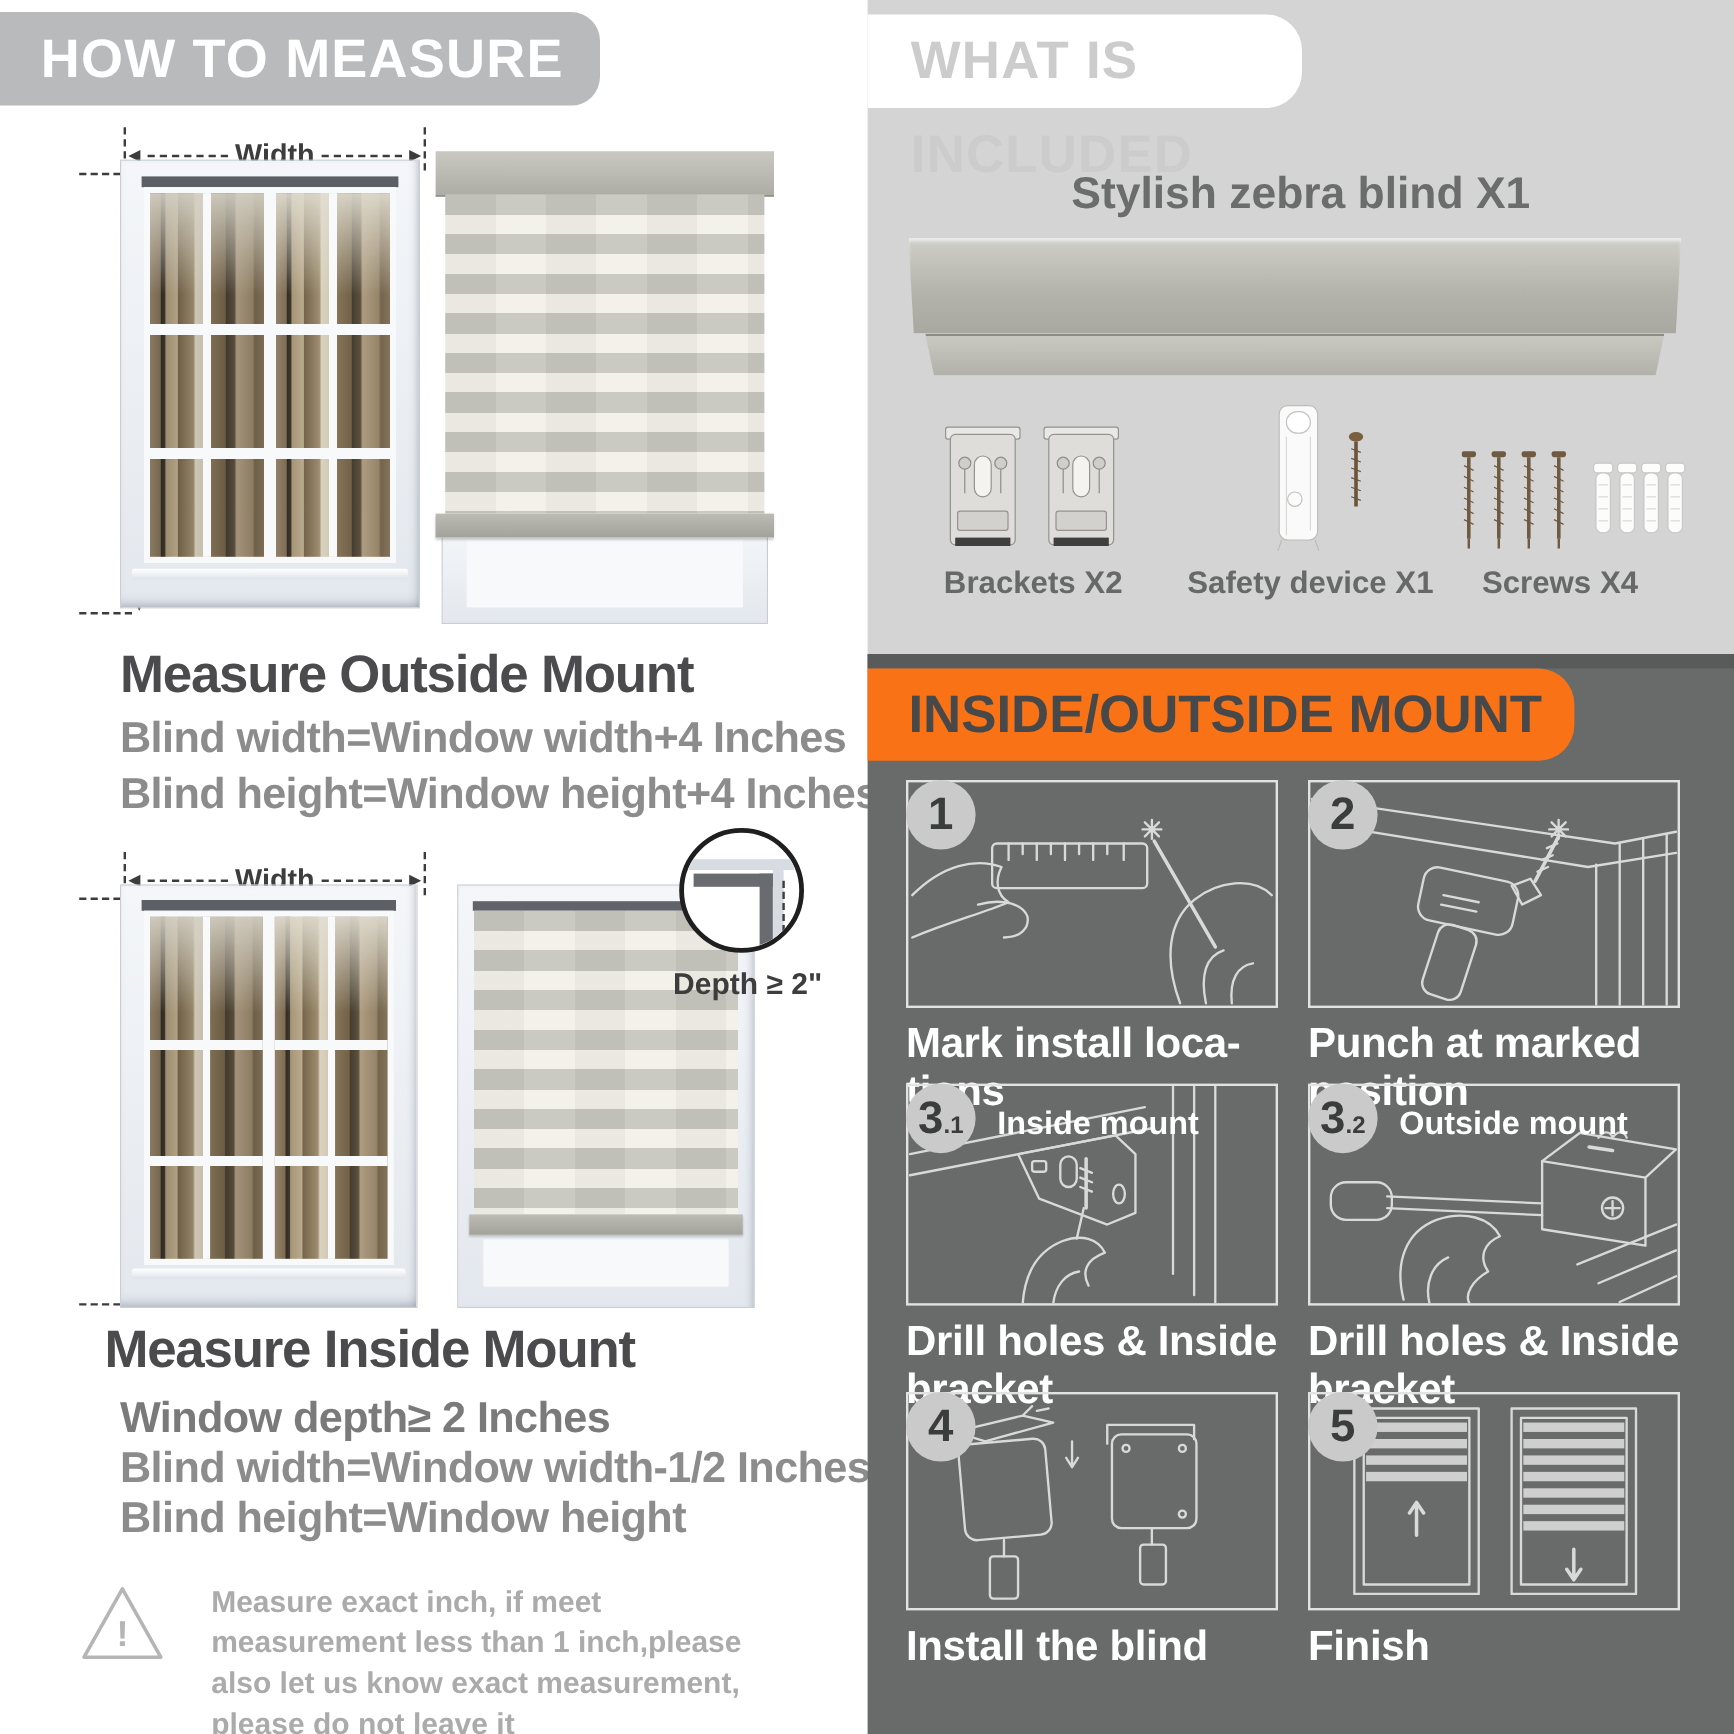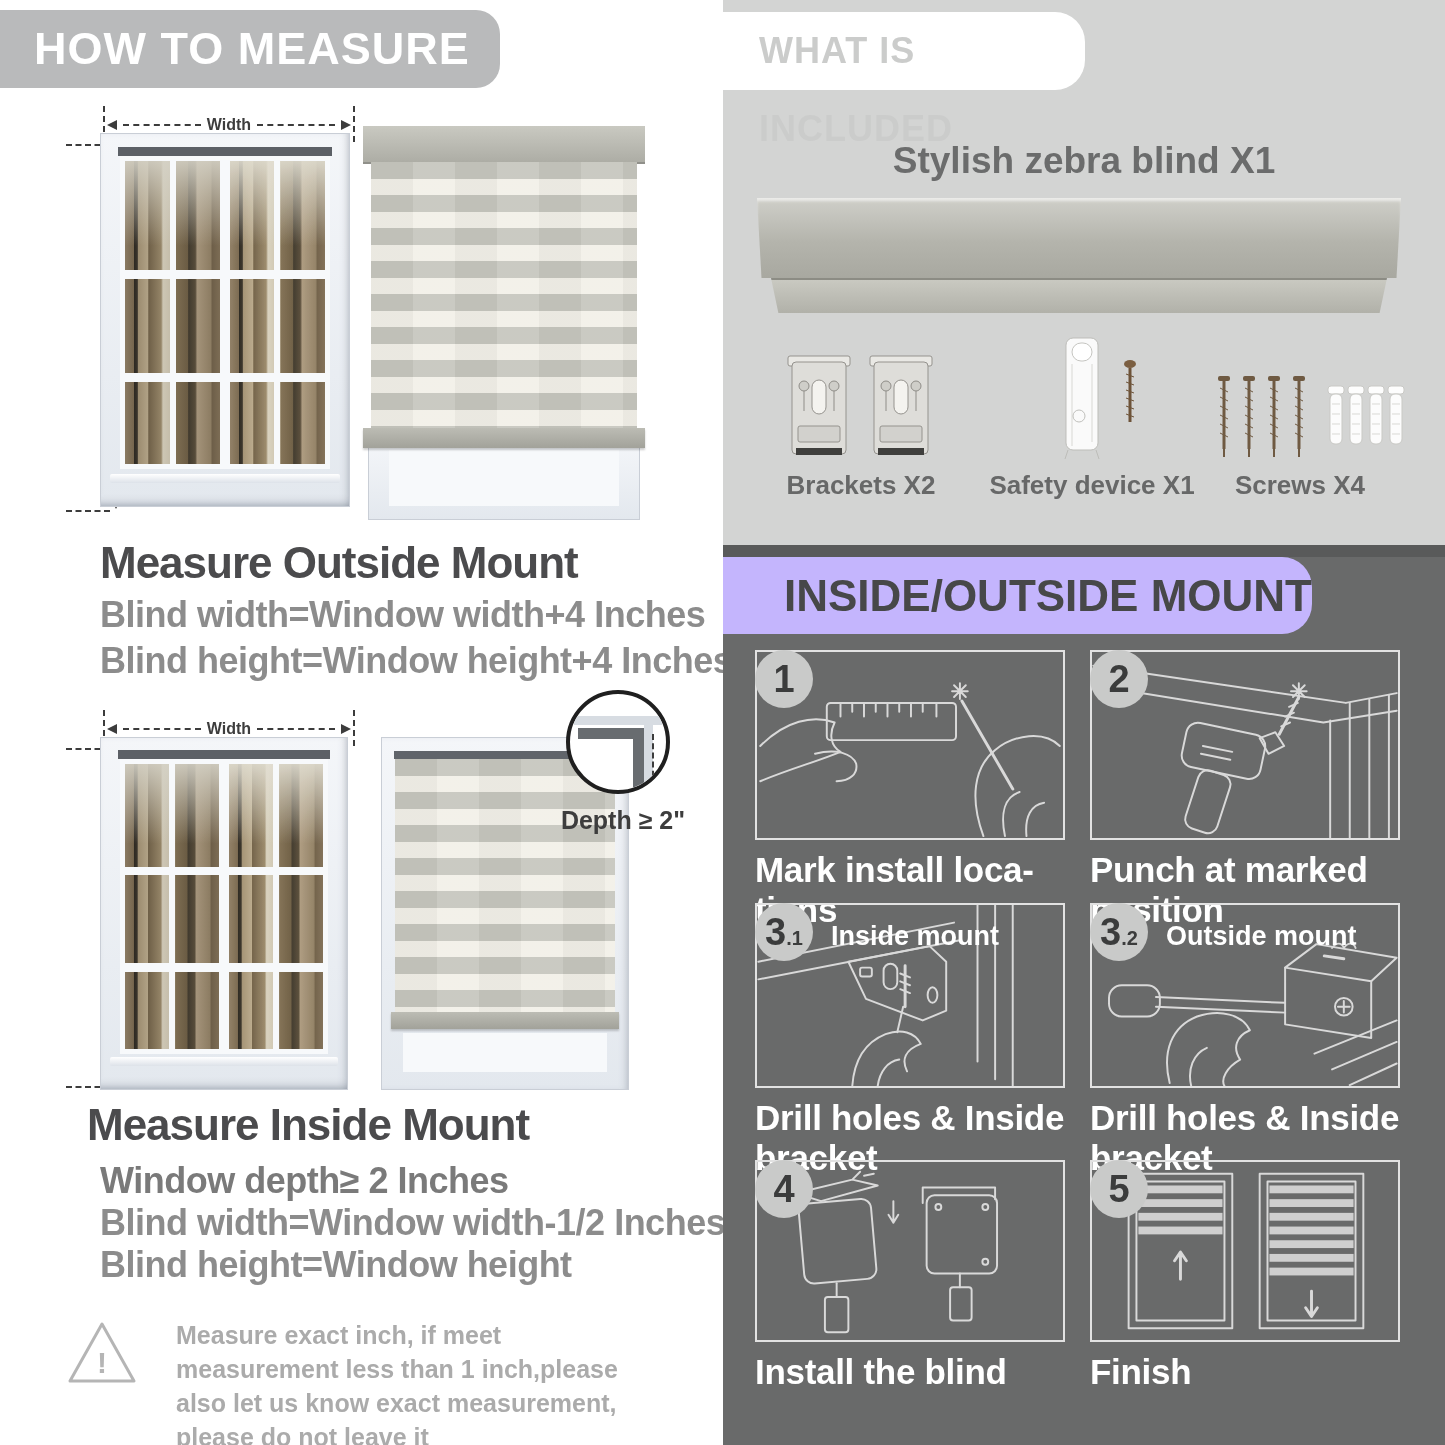--- a/index.html
+++ b/index.html
@@ -38,21 +38,21 @@
       linear-gradient(90deg, transparent calc(50% - 3px), #f7f9fb calc(50% - 3px), #f7f9fb calc(50% + 3px), transparent calc(50% + 3px));}
   .sillline{position:absolute;left:10px;right:10px;bottom:24px;height:9px;background:linear-gradient(#ffffff,#dde2e9);border-radius:2px;}
 
   
   .wline{position:absolute;display:flex;align-items:center;gap:6px;}
   .seg{flex:1;border-top:2px dashed #3c3c3c;height:0;}
   .ah-l{width:0;height:0;border-top:5px solid transparent;border-bottom:5px solid transparent;border-right:10px solid #3c3c3c;}
   .ah-r{width:0;height:0;border-top:5px solid transparent;border-bottom:5px solid transparent;border-left:10px solid #3c3c3c;}
   .ah-u{width:0;height:0;border-left:5px solid transparent;border-right:5px solid transparent;border-bottom:10px solid #3c3c3c;}
   .ah-d{width:0;height:0;border-left:5px solid transparent;border-right:5px solid transparent;border-top:10px solid #3c3c3c;}
-  .mlabel{font-size:16px;font-weight:bold;color:#3d3d3d;}
+  .mlabel{font-size:24px;font-weight:bold;color:#3d3d3d;}
   .vflex{position:absolute;display:flex;flex-direction:column;align-items:center;gap:6px;}
   .vseg{flex:1;border-left:2px dashed #3c3c3c;width:0;}
   .vguide{position:absolute;border-left:2px dashed #3c3c3c;width:0;}
   .hguide{position:absolute;border-top:2px dashed #3c3c3c;height:0;}
   .vlabel{transform:rotate(90deg);font-size:24px;font-weight:bold;color:#3d3d3d;letter-spacing:1px;}
 
   
   .headrail{position:absolute;background:linear-gradient(180deg,#c9c9c1,#adada5);border-bottom:2px solid #90908a;}
   .zfabric{position:absolute;background:repeating-linear-gradient(180deg,#c6c6be 0px,#c6c6be 17px,#f2f0e8 17px,#f2f0e8 33px);}
   .zfabric:after{content:"";position:absolute;inset:0;background:repeating-linear-gradient(90deg,rgba(0,0,0,0.03) 0 42px,rgba(255,255,255,0.07) 42px 84px);}
@@ -62,32 +62,32 @@
   
   .depthcircle{border:4px solid #1f1f1f;border-radius:50%;background:#fff;overflow:hidden;box-sizing:border-box;}
 
   
   .warn-text{font-size:25px;color:#ababab;line-height:34px;font-weight:bold;}
   .warn-mark{position:absolute;left:0;top:0;width:100%;text-align:center;font-size:30px;color:#b5b5b5;font-weight:bold;}
 
   
   .inc-bg{left:723px;top:0;width:722px;height:545px;background:#d3d4d3;}
   .inc-band{left:723px;top:12px;width:362px;height:78px;background:#ffffff;border-radius:0 30px 30px 0;
-            color:#cbcccb;font-weight:bold;font-size:36px;line-height:78px;padding-left:36px;letter-spacing:1px;box-sizing:border-box;}
+            color:#cbcccb;font-weight:bold;font-size:44px;line-height:78px;padding-left:36px;letter-spacing:1px;box-sizing:border-box;}
   .inc-product{left:723px;top:140px;width:722px;text-align:center;font-size:37px;font-weight:bold;color:#6b6c6c;}
   .inc-label{font-size:26px;font-weight:bold;color:#676868;text-align:center;}
   .rail-main{left:757px;top:198px;width:644px;height:80px;background:linear-gradient(180deg,#cfcfc9,#b4b4ac 55%,#a8a8a0);
              clip-path:polygon(0 0,100% 0,99.3% 100%,0.7% 100%);box-shadow:inset 0 3px 3px rgba(255,255,255,.6);}
   .rail-fascia{left:771px;top:278px;width:616px;height:33px;background:linear-gradient(180deg,#c9c9c1,#b1b1a9);
              border-top:2px solid #8c8c84;clip-path:polygon(0 0,100% 0,98.8% 100%,1.2% 100%);}
 
   .dark-bg{left:723px;top:545px;width:722px;height:900px;background:#696a6a;}
   .dark-topstrip{left:723px;top:545px;width:722px;height:12px;background:#595a5a;}
-  .mount-band{left:723px;top:557px;width:589px;height:77px;background:#c4b5fd;border-radius:0 30px 30px 0;
-              color:#474849;font-weight:bold;font-size:44px;line-height:77px;padding-left:34px;letter-spacing:0;box-sizing:border-box;text-align:right;}
+  .mount-band{left:723px;top:557px;width:589px;height:77px;background:#f97316;border-radius:0 30px 30px 0;
+              color:#474849;font-weight:bold;font-size:44px;line-height:77px;padding-left:34px;letter-spacing:0;box-sizing:border-box;}
 
   .step{position:absolute;width:310px;}
   .panel{position:relative;border:2px solid #e2e2e2;box-sizing:border-box;}
   .badge{position:absolute;left:-2px;top:-2px;width:58px;height:58px;background:#c9cac9;border-radius:50%;
          display:flex;align-items:center;justify-content:center;color:#3b3c3c;font-weight:bold;}
   .badge .bmain{font-size:38px;line-height:1;}
   .badge .bsub{font-size:20px;line-height:1;margin-top:12px;}
   .ptitle{position:absolute;left:74px;top:16px;font-size:27px;font-weight:bold;color:#ffffff;}
   .cap{margin-top:10px;font-size:35px;font-weight:bold;color:#ffffff;letter-spacing:-0.3px;}
   .lineart{position:absolute;inset:0;width:100%;height:100%;}

